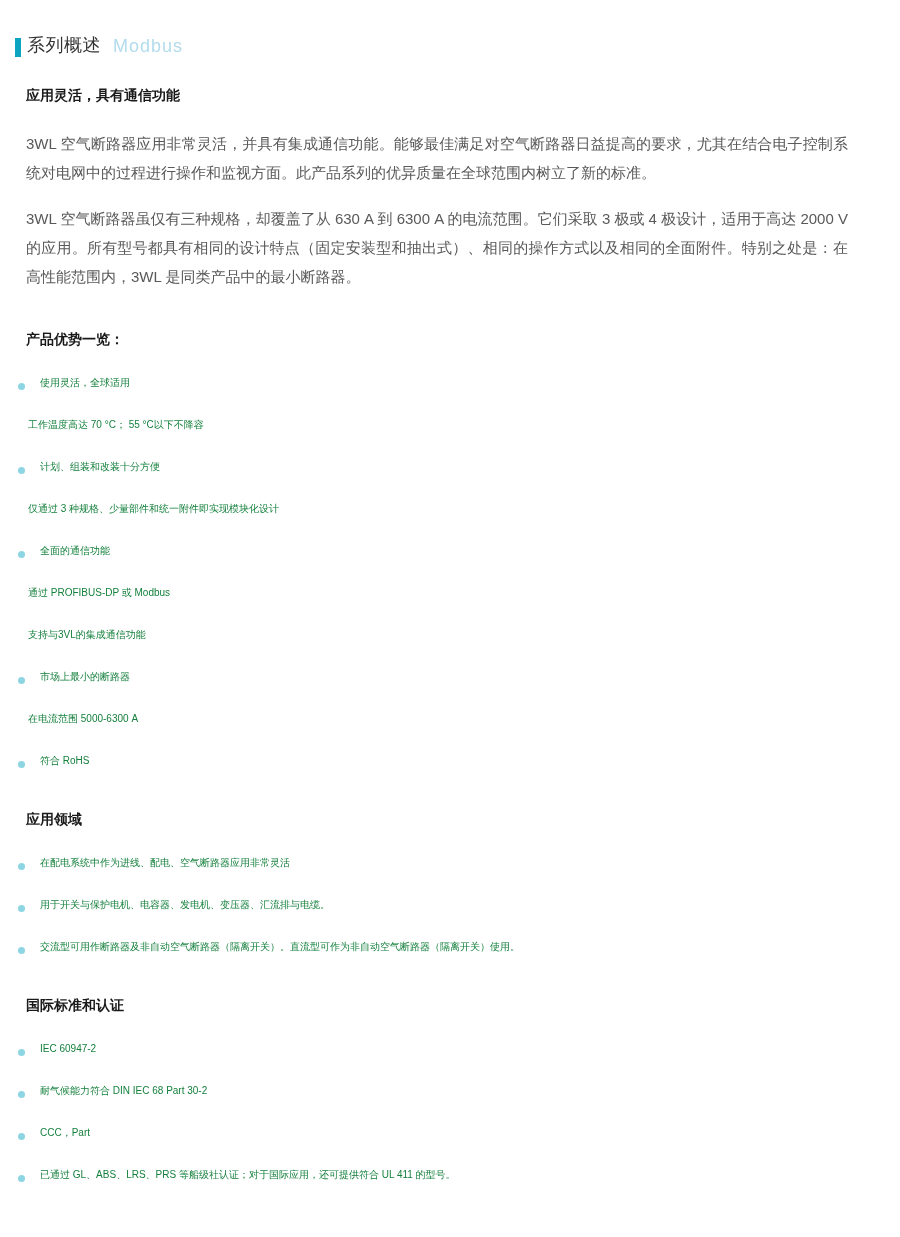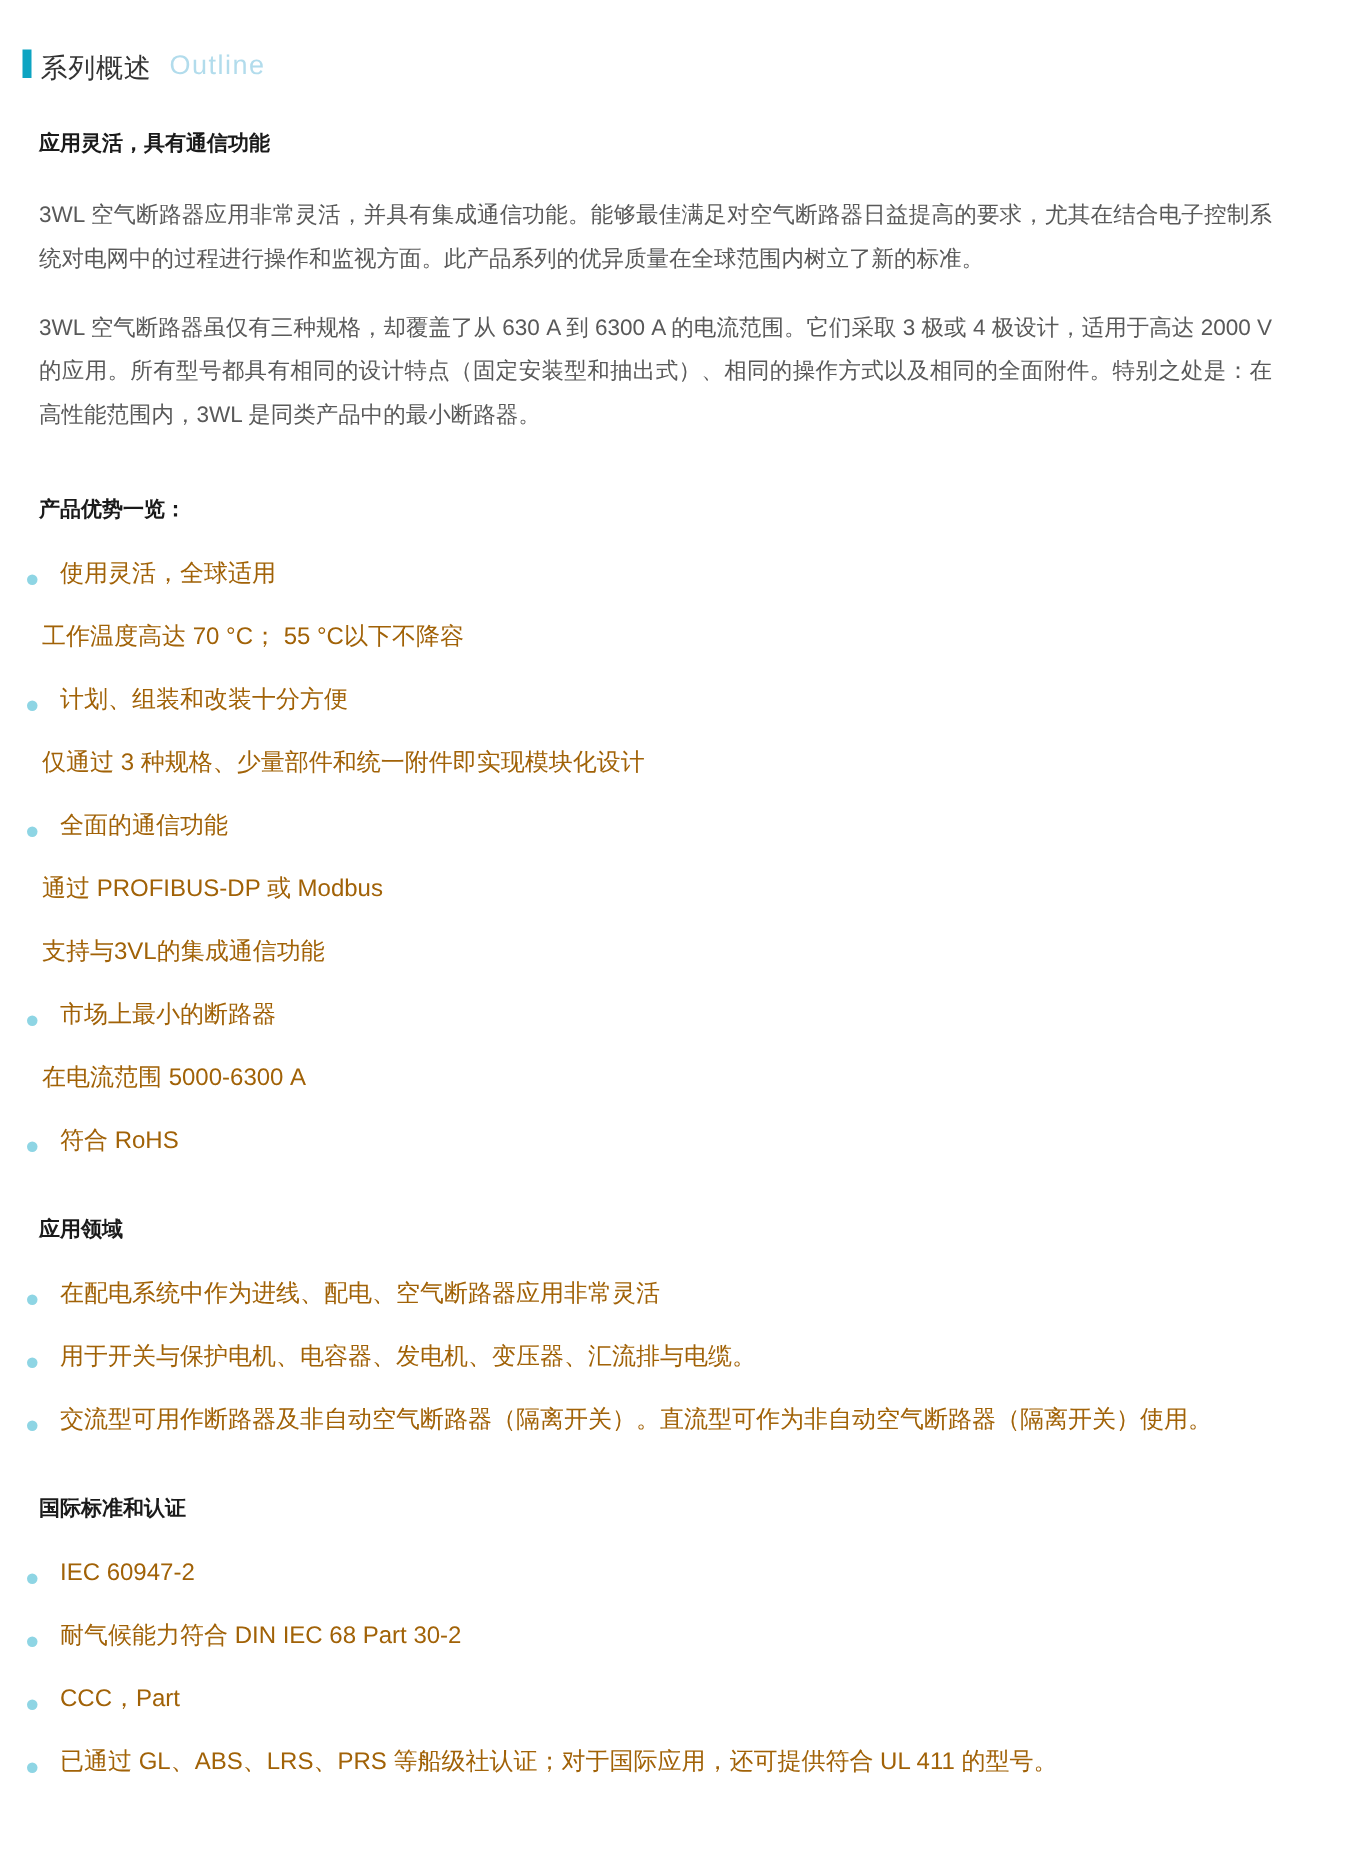--- a/index.html
+++ b/index.html
@@ -9,21 +9,21 @@
     height: 1237px;
     font-family: "Liberation Sans", "DejaVu Sans", sans-serif;
     overflow: hidden;
   }
   .doc {
     padding: 33px 52px 0 26px;
   }
   
   .page-title {
     display: flex;
-    align-items: flex-start;
+    align-items: flex-end;
     margin-left: -11px;
     margin-bottom: 30px;
   }
   .accent-bar {
     width: 6px;
     height: 19px;
     margin-right: 6px;
   }
   .title-zh {
     font-size: 18px;
@@ -49,44 +49,44 @@
     font-size: 15px;
     line-height: 29px;
     color: #595959;
     margin-bottom: 13px;
     text-align: justify;
   }
   
   .list-item {
     display: flex;
     align-items: center;
-    font-size: 16px;
+    font-size: 10px;
     line-height: 20px;
-    color: #a16207;
+    color: #15803d;
     margin-bottom: 22px;
   }
   .bullet-dot {
     flex: 0 0 auto;
     width: 7px;
     height: 7px;
     border-radius: 50%;
     margin: 6px 15px 0 -8px;
   }
   .sub-item { padding-left: 1px; }
   .sub-item .bullet-dot { visibility: hidden; margin-right: 2px; }
 </style>
 </head>
 <body>
 
 <div class="doc">
 
   <div class="page-title">
     <span class="accent-bar" style="background: rgb(13, 164, 194);"></span>
     <span class="title-zh">系列概述</span>
-    <span class="title-en" style="color: rgb(178, 220, 236);">Outline</span>
+    <span class="title-en" style="color: rgb(178, 220, 236);">Modbus</span>
   </div>
 
   <div class="sec">
     <div class="sec-heading">应用灵活，具有通信功能</div>
     <p class="para">3WL 空气断路器应用非常灵活，并具有集成通信功能。能够最佳满足对空气断路器日益提高的要求，尤其在结合电子控制系统对电网中的过程进行操作和监视方面。此产品系列的优异质量在全球范围内树立了新的标准。</p>
     <p class="para" style="margin-top:17px;">3WL 空气断路器虽仅有三种规格，却覆盖了从 630 A 到 6300 A 的电流范围。它们采取 3 极或 4 极设计，适用于高达 2000 V 的应用。所有型号都具有相同的设计特点（固定安装型和抽出式）、相同的操作方式以及相同的全面附件。特别之处是：在高性能范围内，3WL 是同类产品中的最小断路器。</p>
   </div>
 
   <div class="sec">
     <div class="sec-heading">产品优势一览：</div>

